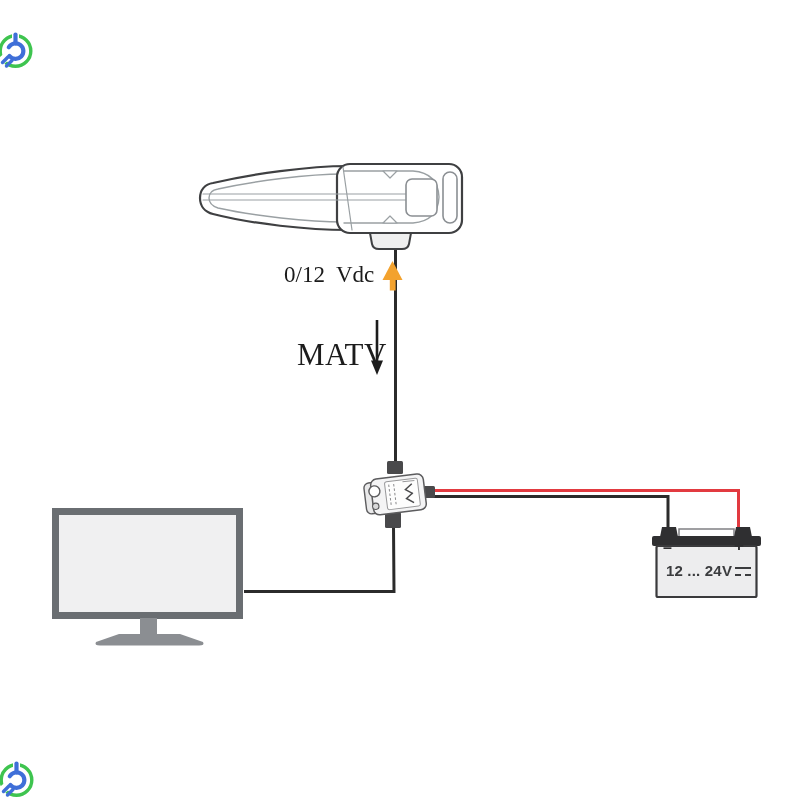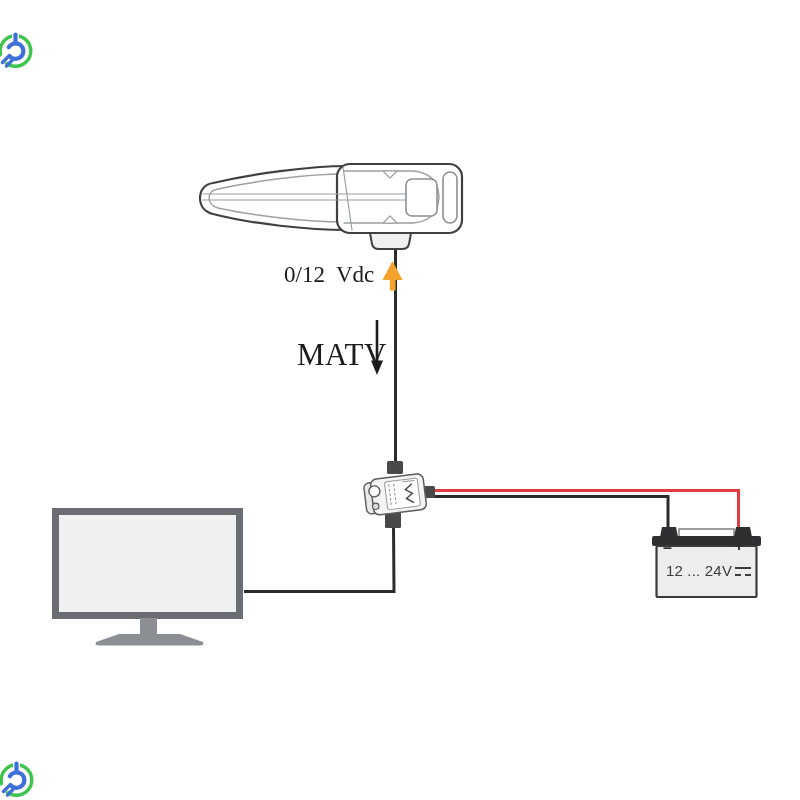--- a/index.html
+++ b/index.html
@@ -7,21 +7,21 @@
           font-family:"Liberation Sans",sans-serif;}
   .art{position:absolute;left:0;top:0;}
   .abs{position:absolute;}
   .lbl-power{left:284px;top:263px;font-family:"Liberation Serif",serif;font-size:23px;
              color:#1b1b1b;white-space:pre;line-height:1;}
   .lbl-matv{left:297px;top:339px;font-family:"Liberation Serif",serif;font-size:31px;
             color:#1c1c1c;line-height:1;letter-spacing:0.5px;}
   .batt-minus{left:663px;top:540px;font-size:16px;font-weight:bold;color:#2f2f31;line-height:1;}
   .batt-plus{left:734px;top:537px;font-size:17px;font-weight:bold;color:#2f2f31;line-height:1;}
   .batt-v{left:660px;top:563px;width:97px;display:flex;align-items:center;justify-content:center;
-          gap:3px;font-size:15px;font-weight:normal;color:#3b3c3e;letter-spacing:0.2px;line-height:1;}
+          gap:3px;font-size:15px;font-weight:bold;color:#3b3c3e;letter-spacing:0.2px;line-height:1;}
   .dc{display:inline-block;width:16px;height:9px;box-sizing:border-box;margin-top:2px;
       border-top:2.5px solid #3b3c3e;border-bottom:2.5px dashed #3b3c3e;}
   .logo-top{left:-3px;top:31px;}
   .logo-bottom{left:-2px;top:760px;}
 </style>
 </head>
 <body>
 
 <div class="canvas">
 

